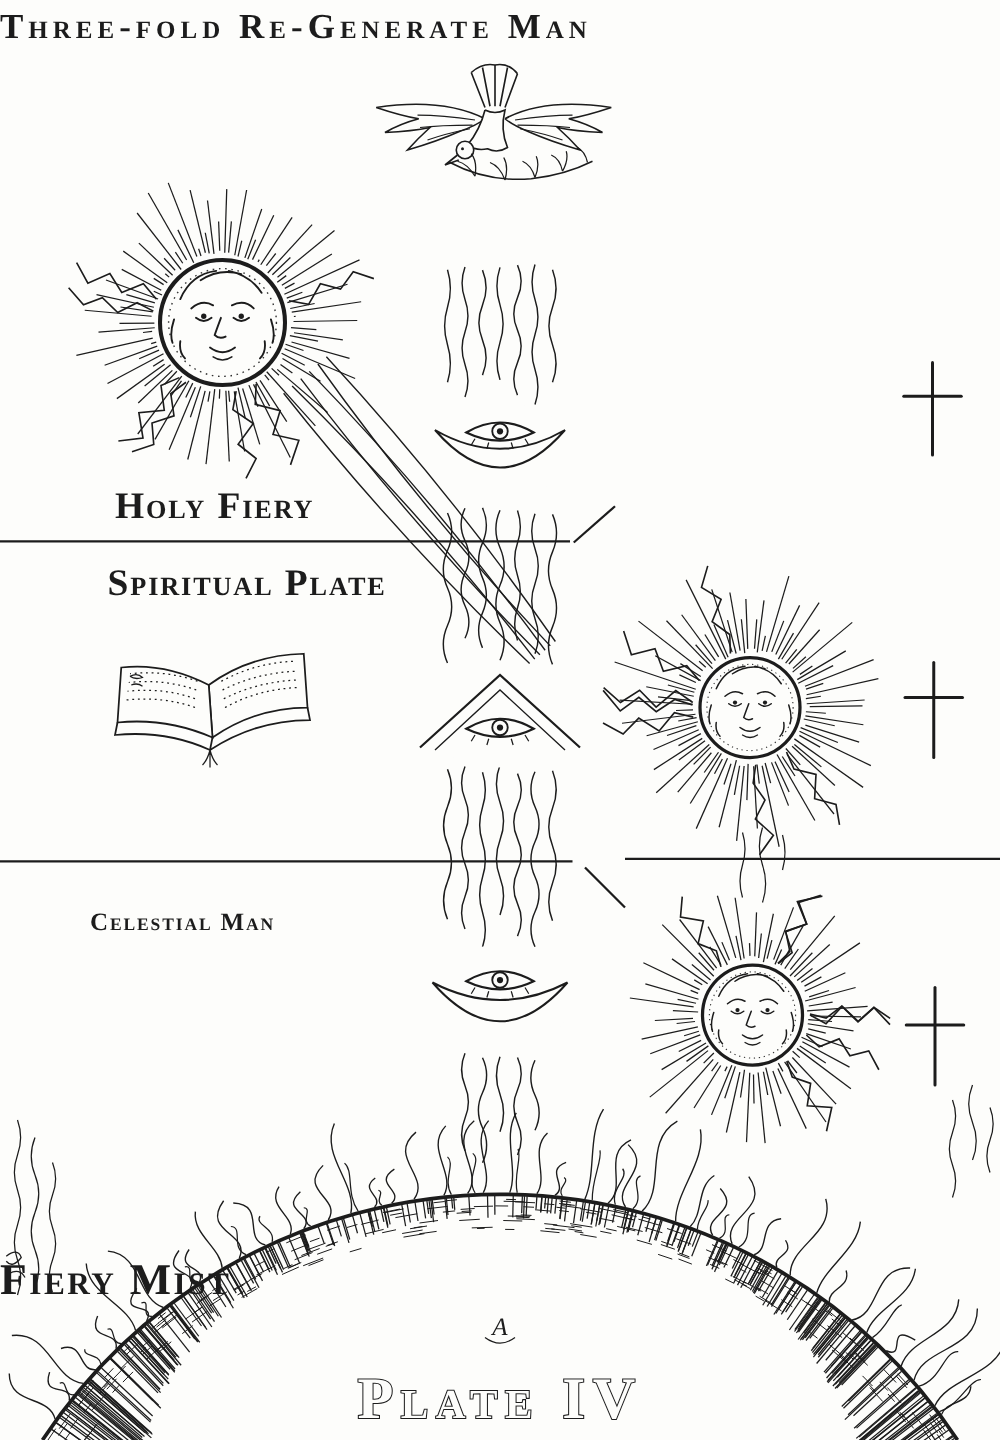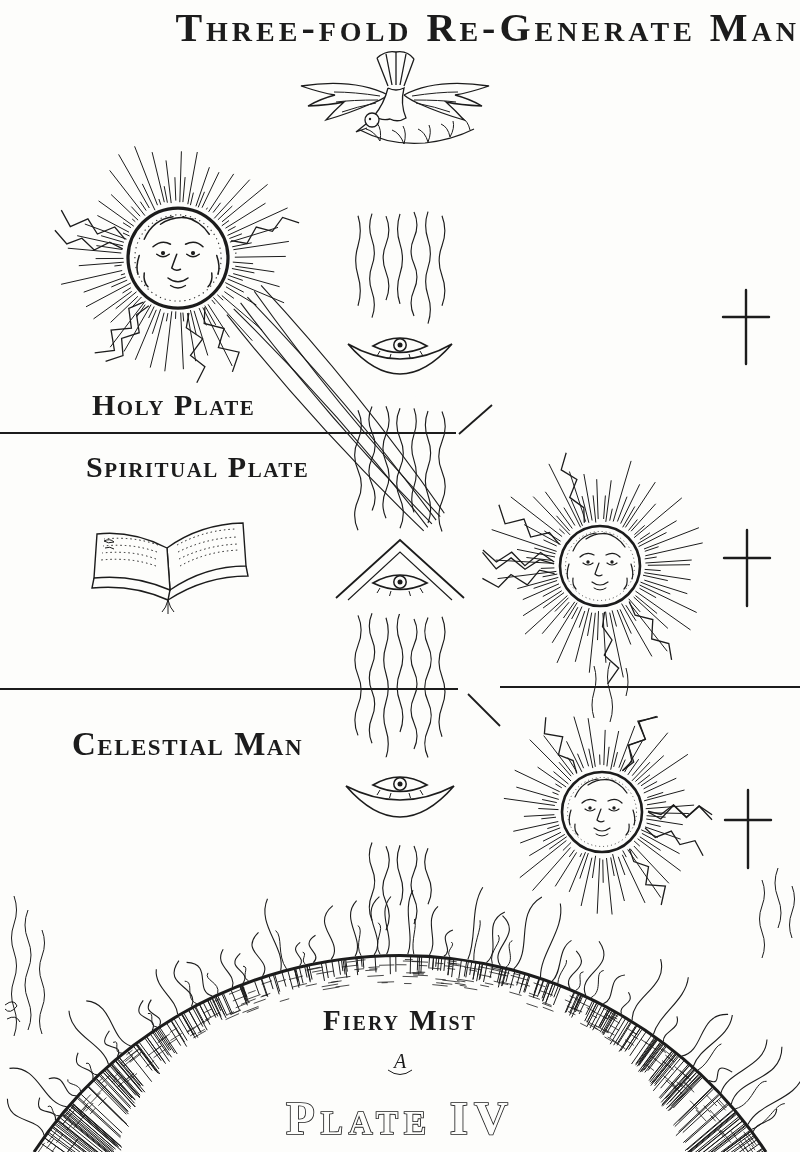--- a/index.html
+++ b/index.html
@@ -3,25 +3,25 @@
 <meta charset="utf-8">
 <style>
   :root{ --ink:#1c1c1c; --paper:#fdfdfb; }
   html,body{margin:0;padding:0;background:var(--paper);}
   .page{position:relative;width:800px;height:1152px;background:var(--paper);overflow:hidden;
         font-family:"Liberation Serif",serif;}
   #art{position:absolute;inset:0;color:var(--ink);}
   .paperfill{fill:var(--paper);}
   .label{position:absolute;margin:0;font-family:"Liberation Serif",serif;font-variant:small-caps;
          font-weight:600;color:var(--ink);letter-spacing:1.5px;line-height:1;white-space:nowrap;}
-  .title{top:8px;left:0;right:0;text-align:right;font-size:40px;letter-spacing:4px;font-weight:600;padding-left:47px;}
+  .title{top:8px;left:0;right:0;text-align:left;font-size:28px;letter-spacing:4px;font-weight:600;}
   .l-holy{left:92px;top:390px;font-size:30px;}
   .l-woman{left:86px;top:452px;font-size:30px;}
-  .l-man{left:72px;top:728px;font-size:33px;text-align:right;}
-  .l-mist{left:0;right:0;top:1006px;text-align:center;font-size:29px;letter-spacing:2px;}
+  .l-man{left:72px;top:728px;font-size:20px;text-align:right;}
+  .l-mist{left:0;right:0;top:1006px;font-size:35px;letter-spacing:2px;}
   .plate-caption{font-family:"Liberation Serif",serif;font-size:47px;font-weight:700;
         font-variant:small-caps;letter-spacing:6px;fill:var(--paper);stroke:var(--ink);
         stroke-width:1.7;paint-order:stroke;}
   .monogram{font-family:"Liberation Serif",serif;font-size:20px;font-style:italic;fill:var(--ink);}
 </style>
 </head>
 <body>
 
 <div class="page">
 
@@ -1089,18 +1089,18 @@
 
     <path d="M5,1005 q9,-7 12,1 q-7,9 -12,3 m2,10 q9,-5 13,3" stroke="currentColor" fill="none" stroke-width="1"></path>
     <g>
       <text x="400" y="1068" text-anchor="middle" class="monogram">A</text>
       <path d="M388,1070 q12,9 24,0" stroke="currentColor" fill="none" stroke-width="1"></path>
     </g>
     <text class="plate-caption" x="400" y="1134" text-anchor="middle">Plate IV</text>
   </svg>
 
   <h1 class="label title">Three-fold Re-Generate Man</h1>
-  <div class="label l-holy">Holy Plate</div>
+  <div class="label l-holy">Holy Fiery</div>
   <div class="label l-woman">Spiritual Plate</div>
   <div class="label l-man">Celestial Man</div>
   <div class="label l-mist">Fiery Mist</div>
 
 </div>
 
 </body></html>

